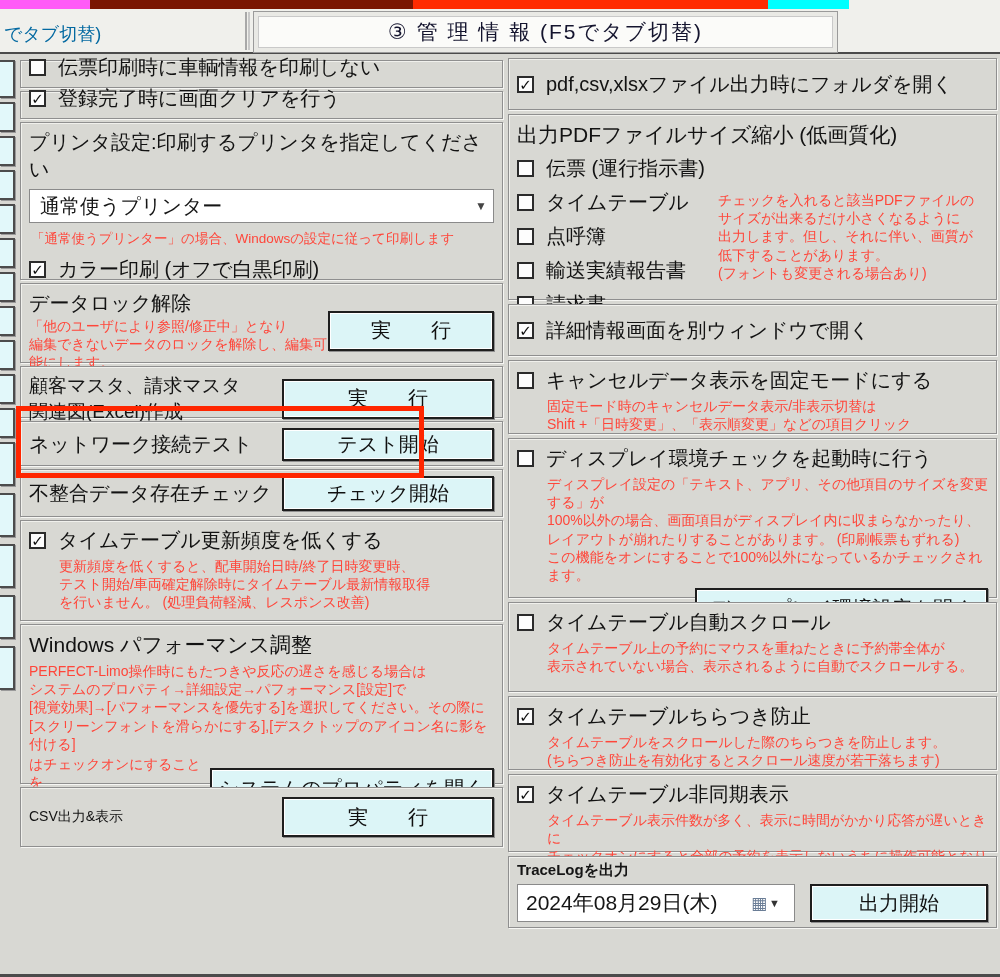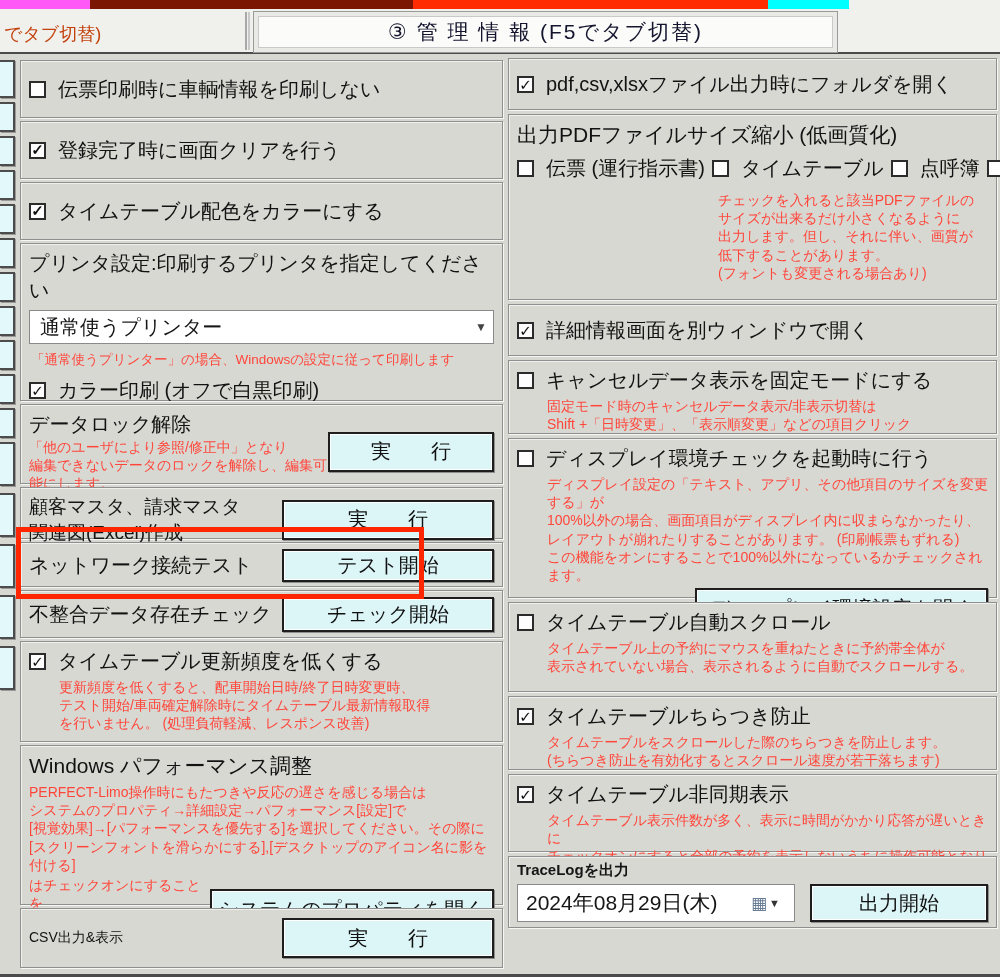--- a/index.html
+++ b/index.html
@@ -8,21 +8,21 @@
     font-family: "Liberation Sans", "DejaVu Sans", sans-serif;
     background:#d8d8d3; position:relative; color:#151515;
   }
   
   .top-strip { position:absolute; left:0; top:0; width:1000px; height:9px; display:flex; }
   .seg1{width:90px;background:#ff5af7;} .seg2{width:323px;background:#7a1602;}
   .seg3{width:355px;background:#ff2b01;} .seg4{width:81px;background:#00ffff;}
   .seg5{flex:1;background:#f0f0ec;}
   .tab-bar { position:absolute; left:0; top:9px; width:1000px; height:45px;
     background:#f0f0ec; border-bottom:2px solid #4b4b4b; }
-  .partial-tab { position:absolute; left:4px; top:13px; font-size:18px; color:#c2410c; }
+  .partial-tab { position:absolute; left:4px; top:13px; font-size:18px; color:#0369a1; }
   .tab-divider { position:absolute; left:245px; top:3px; width:5px; height:38px;
     border-left:2px solid #a8a8a8; border-right:2px solid #c8c8c8; }
   .tab-button { position:absolute; left:253px; top:2px; width:585px; height:42px;
     background:#e9e9e5; border:1px solid #9a9a9a; padding:4px; }
   .tab-button-inner { width:100%; height:100%; background:#fbfbf9; border:1px solid #c9c9c9;
     display:flex; align-items:center; justify-content:center;
     font-size:21px; letter-spacing:2px; color:#14142e; }
   
   .main { position:absolute; left:0; top:55px; width:1000px; height:922px; background:#d8d8d3;
     border-bottom:3px solid #4b4b4b;}
@@ -55,40 +55,40 @@
   .row-split { display:flex; align-items:center; justify-content:space-between; }
   .btn-exec { width:212px; height:40px; }
   
   .combo { background:#ffffff; border:1px solid #8a8a8a; height:34px; display:flex;
     align-items:center; padding:0 4px 0 10px; font-size:20px;gap:45px; }
   .combo .arrow-box { margin-left:auto; width:16px; text-align:center; color:#444; font-size:12px; }
   
   .red-rect { position:absolute; left:-5px; top:283px; width:408px; height:72px;
     border:5px solid #ff2600; z-index:20; pointer-events:none; }
   
-  .h42 { height:58px; display:flex; align-items:center;font-family:Liberation Serif, serif; }
+  .h42 { height:28px; display:flex; align-items:flex-end; }
   .printer-panel { height:158px; }
   .printer-panel .combo { margin-top:6px; }
   .printer-panel .note1 { margin:7px 0 8px 2px; font-size:13.5px; }
   .cp-note { margin:2px 0 0 30px; }
   .datalock-panel { height:80px; }
   .master-panel { height:52px; }
   .net-panel { height:45px; }
   .incons-panel { height:48px; }
   .ttup-panel { height:101px; }
   .note-indent { margin:3px 0 0 30px; }
   .winperf-panel { height:160px; }
   .winperf-side { display:flex; align-items:flex-end; justify-content:center; margin-top:2px; }
   .btn-sysprop { width:293px; height:42px; }
   .csv-panel { height:60px; }
   .two-line { font-size:19px; line-height:1.35; white-space:pre-line; }
   
   .r-chk52 { height:52px; display:flex; align-items:center; }
   .pdf-panel { height:186px; }
-  .pdf-checks { display:flex; flex-direction:row; gap:7px; margin-top:6px; }
+  .pdf-checks { display:flex; flex-direction:column; gap:7px; margin-top:6px; }
   .pdf-checks .chk-label { font-size:20px; }
   .pdf-note { position:absolute; right:6px; top:76px; width:272px; }
   .cancel-panel { height:74px; }
   .disp-panel { height:160px; }
   .disp-btn-row { display:flex; justify-content:flex-end; margin-top:4px; }
   .btn-dispenv { width:293px; height:40px; }
   .ttauto-panel { height:90px; }
   .ttflick-panel { height:74px; }
   .ttasync-panel { height:78px; }
   .trace-panel { height:72px; }
@@ -149,26 +149,20 @@
       </div>
     </div>
 
     <div class="panel h42">
       <div class="chk-row">
         <span class="cb checked"></span>
         <span class="chk-label">登録完了時に画面クリアを行う</span>
       </div>
     </div>
 
-    <div class="panel h42">
-      <div class="chk-row">
-        <span class="cb checked"></span>
-        <span class="chk-label">タイムテーブル配色をカラーにする</span>
-      </div>
-    </div>
 
     <div class="panel printer-panel">
       <div class="sec-title">プリンタ設定:印刷するプリンタを指定してください</div>
       <div class="combo">
         <span>通常使うプリンター</span>
         <span class="arrow-box">▼</span>
       </div>
       <div class="red note1">「通常使うプリンター」の場合、Windowsの設定に従って印刷します</div>
       <div class="chk-row">
         <span class="cb checked"></span>

